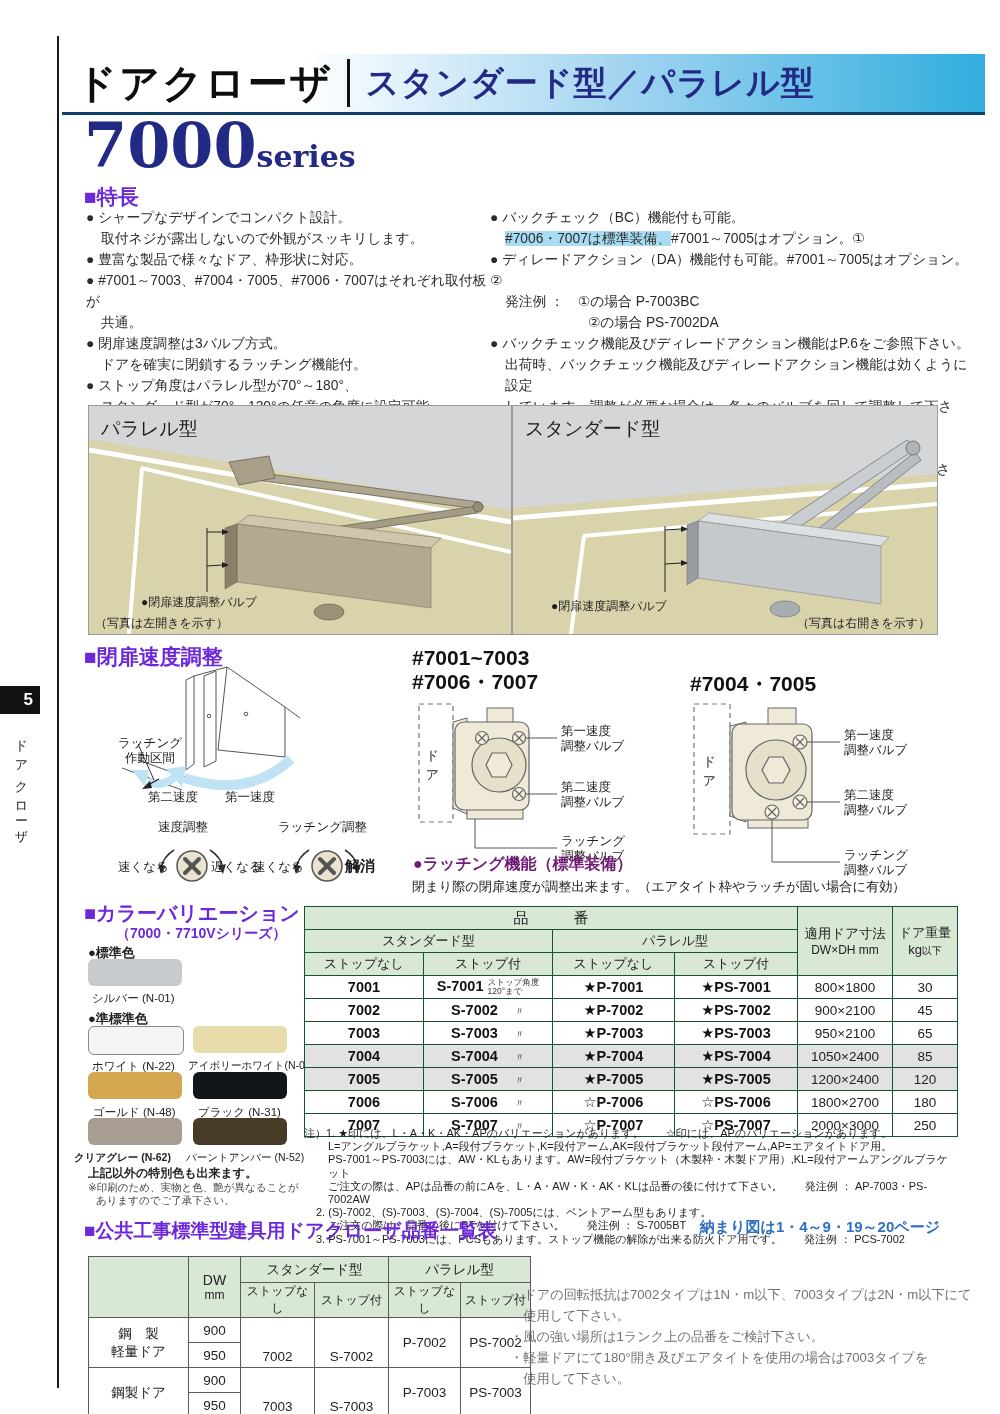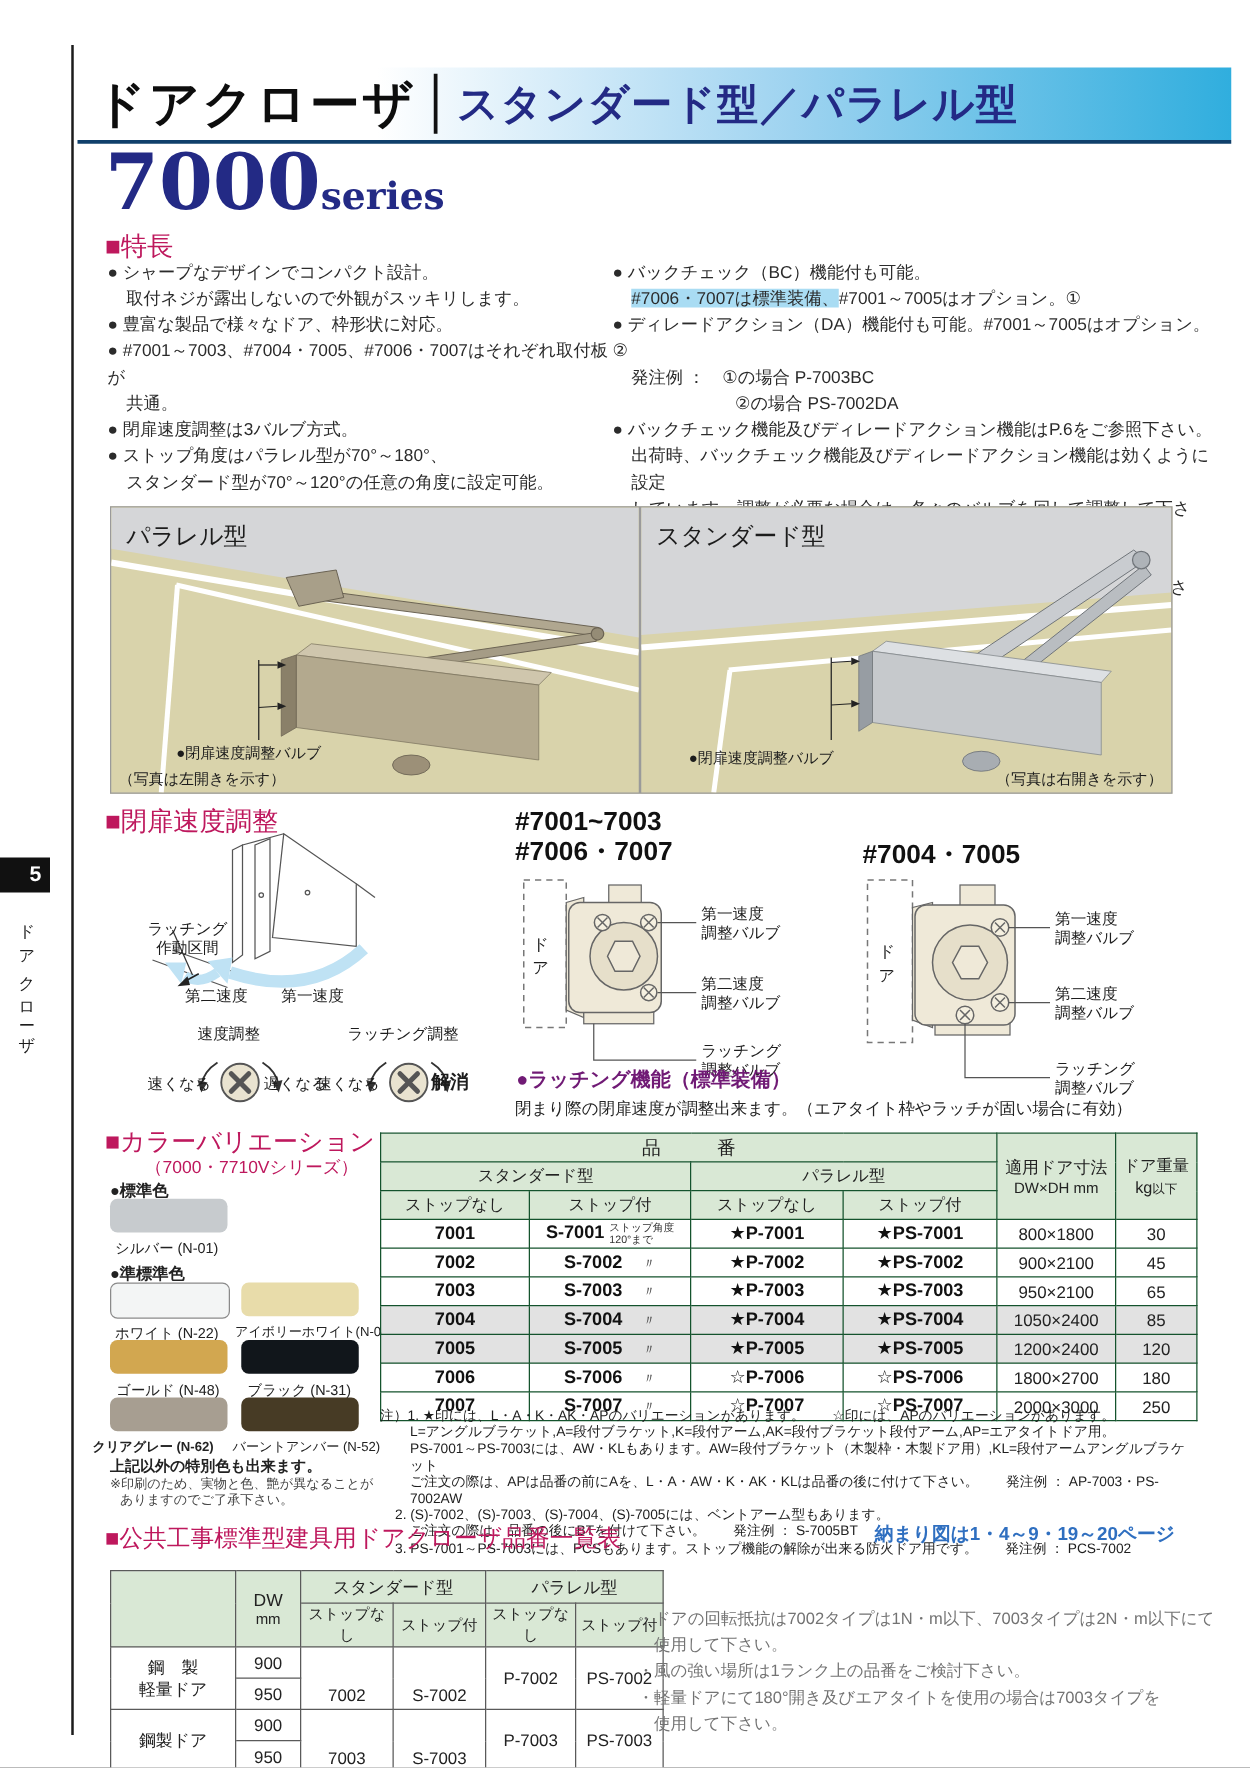--- a/index.html
+++ b/index.html
@@ -9,21 +9,21 @@
   
   .hdr{left:62px;top:54px;width:923px;height:58px;display:flex;align-items:center;
        background:linear-gradient(90deg,#ffffff 0%,#ffffff 26%,#cfe9f8 44%,#9ed3f0 62%,#30aede 100%);
        border-bottom:3px solid #10406b;}
   .hdr-title{font-size:40px;font-weight:bold;color:#0d0d0d;letter-spacing:2px;padding-left:14px;}
   .hdr-div{width:3px;height:48px;background:#111;margin:0 16px 0 14px;}
   .hdr-sub{font-size:33px;font-weight:bold;color:#232a85;letter-spacing:1px;}
   .series{left:84px;top:116px;font-family:"DejaVu Serif","Liberation Serif",serif;color:#232a85;}
   .series .num{font-size:62px;font-weight:bold;line-height:60px;}
   .series .suf{font-size:30px;font-weight:bold;}
-  .sec-h{font-weight:normal;color:#be185d;}
+  .sec-h{font-weight:bold;color:#6d28d9;}
   
   .feat{font-size:13.8px;line-height:21px;color:#2b2b2b;}
   .feat .cont{padding-left:15px;}
   .feat .cont2{padding-left:98px;}
   .hl{background:#a9dcf3;}
   
   .panel{border:1px solid #9a9a9a;background:#d9d3ab;}
   .panel-title{font-size:19px;color:#1c1c1c;}
   .panel-small{font-size:12px;color:#1c1c1c;}
   
@@ -80,20 +80,21 @@
   </div>
 
   <div class="abs sec-h" style="left:84px;top:183px;font-size:21px;">■特長</div>
   <div class="abs feat" style="left:86px;top:207px;width:404px;">
     <div>● シャープなデザインでコンパクト設計。</div>
     <div class="cont">取付ネジが露出しないので外観がスッキリします。</div>
     <div>● 豊富な製品で様々なドア、枠形状に対応。</div>
     <div>● #7001～7003、#7004・7005、#7006・7007はそれぞれ取付板が</div>
     <div class="cont">共通。</div>
     <div>● 閉扉速度調整は3バルブ方式。</div>
+    <div class="cont">ドアを確実に閉鎖するラッチング機能付。</div>
     <div>● ストップ角度はパラレル型が70°～180°、</div>
     <div class="cont">スタンダード型が70°～120°の任意の角度に設定可能。</div>
   </div>
   <div class="abs feat" style="left:490px;top:207px;width:482px;">
     <div>● バックチェック（BC）機能付も可能。</div>
     <div class="cont"><span class="hl">#7006・7007は標準装備、</span><span>#7001～7005はオプション。①</span></div>
     <div>● ディレードアクション（DA）機能付も可能。#7001～7005はオプション。②</div>
     <div class="cont">発注例 ：　①の場合 P-7003BC</div>
     <div class="cont2">②の場合 PS-7002DA</div>
     <div>● バックチェック機能及びディレードアクション機能はP.6をご参照下さい。</div>

